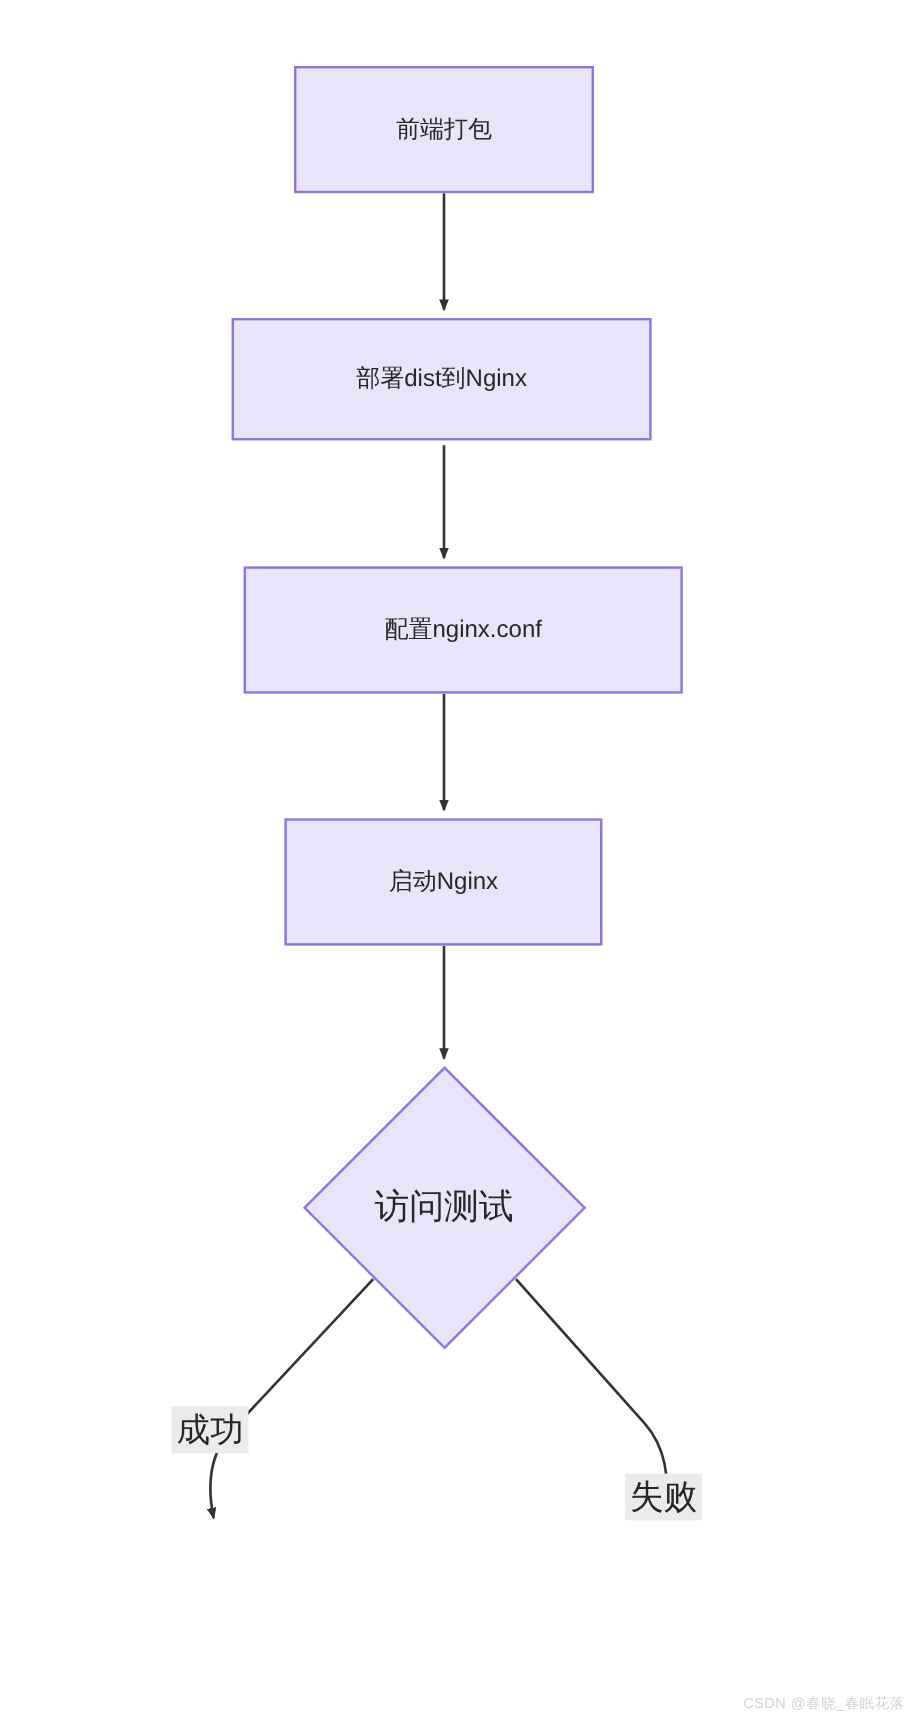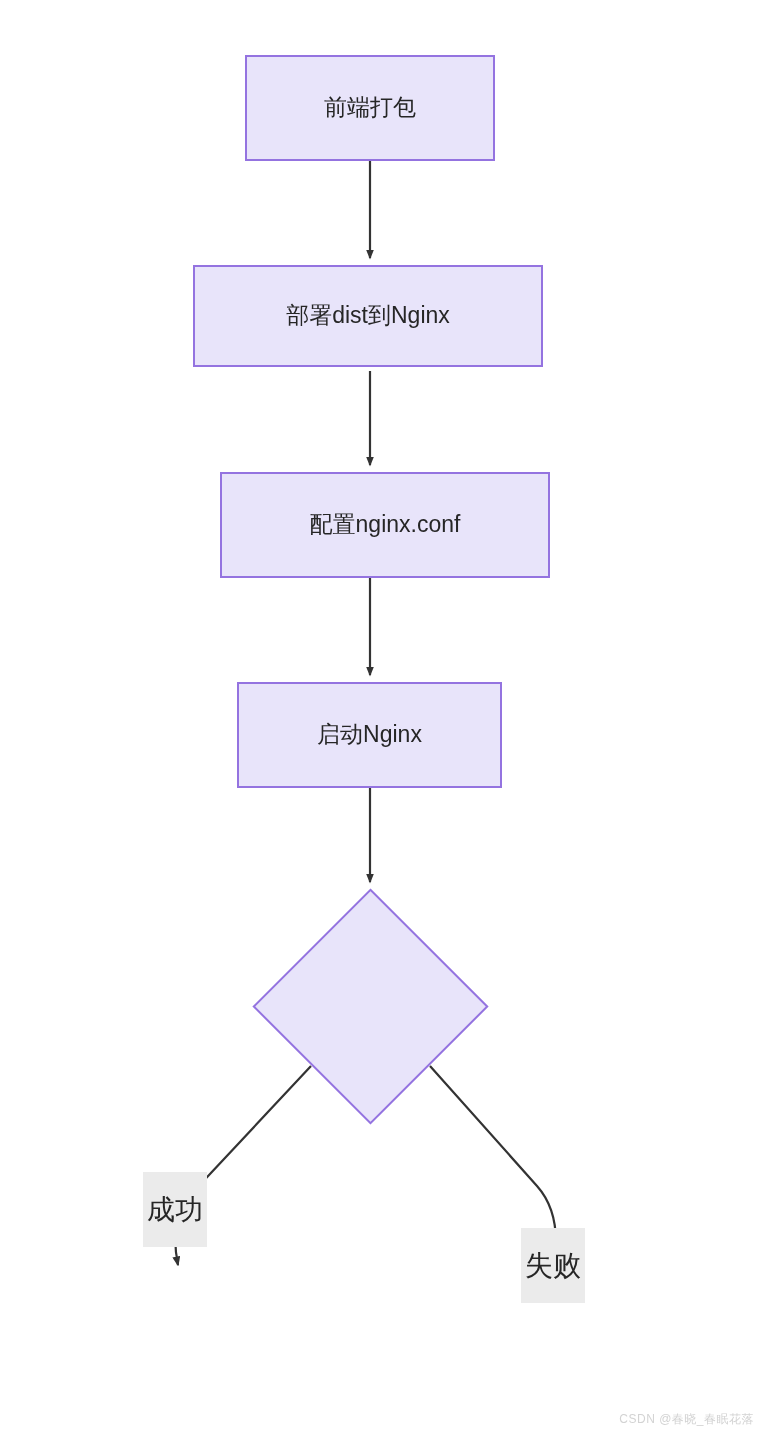--- a/index.html
+++ b/index.html
@@ -28,21 +28,21 @@
   }
   .node {
     position: absolute;
     box-sizing: border-box;
     display: flex;
     align-items: center;
     justify-content: center;
     background: #e8e4fa;
     border: 2px solid #9473e0;
     color: #262626;
-    font-size: 23px;
+    font-size: 20px;
     line-height: 1.2;
     white-space: nowrap;
   }
   .node-label {
     display: block;
     text-align: center;
   }
   .decision {
     position: absolute;
     box-sizing: border-box;
@@ -69,21 +69,21 @@
   .decision .node-label {
     position: relative;
     z-index: 2;
   }
   .edge-label {
     position: absolute;
     background: #ebebeb;
     color: #262626;
     font-size: 28px;
     line-height: 1.25;
-    padding: 20px 4px;
+    padding: 2px 4px;
     white-space: nowrap;
     box-sizing: border-box;
   }
   #watermark {
     position: absolute;
     right: 12px;
     bottom: 8px;
     color: #d3d3d3;
     font-size: 12px;
     letter-spacing: 0.5px;
@@ -116,30 +116,31 @@
   </svg>
 
   <div class="node" style="left:245px; top:55px; width:250px; height:106px;">
     <span class="node-label">前端打包</span>
   </div>
 
   <div class="node" style="left:193px; top:265px; width:350px; height:102px;">
     <span class="node-label">部署dist到Nginx</span>
   </div>
 
-  <div class="node" style="left:220px; top:472px; width:330px; height:106px;">
+  <div class="node" style="left:203px; top:472px; width:366px; height:106px;">
     <span class="node-label">配置nginx.conf</span>
   </div>
 
   <div class="node" style="left:237px; top:682px; width:265px; height:106px;">
     <span class="node-label">启动Nginx</span>
   </div>
 
   <div class="decision" style="left:252px; top:888px; width:236px; height:236px;">
     <span class="diamond-shape"></span>
+    <span class="node-label">访问测试</span>
   </div>
 
 
 
   <div class="edge-label" style="left:143px; top:1172px;">成功</div>
 
   <div class="edge-label" style="left:521px; top:1228px;">失败</div>
 
   <div id="watermark">CSDN @春晓_春眠花落</div>
 

